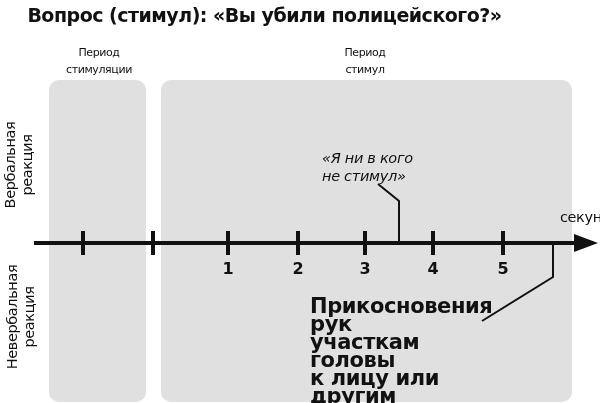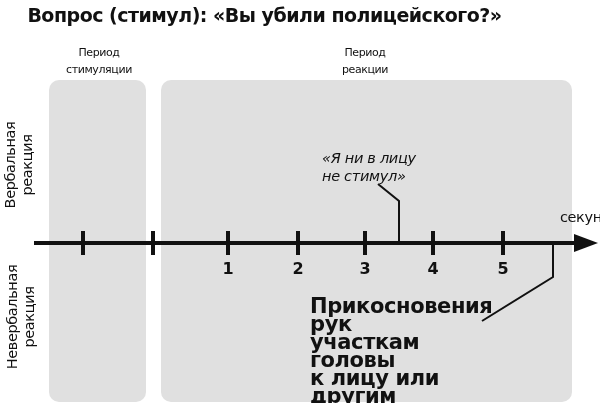--- a/index.html
+++ b/index.html
@@ -24,21 +24,21 @@
 <body>
 
 <div class="title">Вопрос (стимул): «Вы убили полицейского?»</div>
 
 <div class="period-label" style="left:44px; top:44px; width:110px;">
   <div>Период</div>
   <div>стимуляции</div>
 </div>
 <div class="period-label" style="left:310px; top:44px; width:110px;">
   <div>Период</div>
-  <div>реакции</div>
+  <div>стимул</div>
 </div>
 
 <div class="panel" style="left:49px; top:80px; width:97px; height:322px;"></div>
 <div class="panel" style="left:161px; top:80px; width:411px; height:322px;"></div>
 
 <div class="side-label" style="left:-30px; top:147px; width:100px; height:36px;">
   <div>Вербальная</div>
   <div>реакция</div>
 </div>
 <div class="side-label" style="left:-34px; top:299px; width:112px; height:36px;">
@@ -64,21 +64,21 @@
 
 <div class="tick-num" style="left:228px; top:259px;">1</div>
 <div class="tick-num" style="left:298px; top:259px;">2</div>
 <div class="tick-num" style="left:365px; top:259px;">3</div>
 <div class="tick-num" style="left:433px; top:259px;">4</div>
 <div class="tick-num" style="left:503px; top:259px;">5</div>
 
 <div class="unit-label" style="left:548px; top:209px;margin-left:12px;">секунд</div>
 
 <div class="quote" style="left:322px; top:149px;">
-  <div>«Я ни в лицу</div>
+  <div>«Я ни в кого</div>
   <div>не стимул»</div>
 </div>
 
 <div class="note" style="left:310px; top:297px; width:175px;">
   <div>Прикосновения рук</div>
   <div>участкам головы</div>
   <div>к лицу или другим</div>
 </div>
 
 </body></html>

